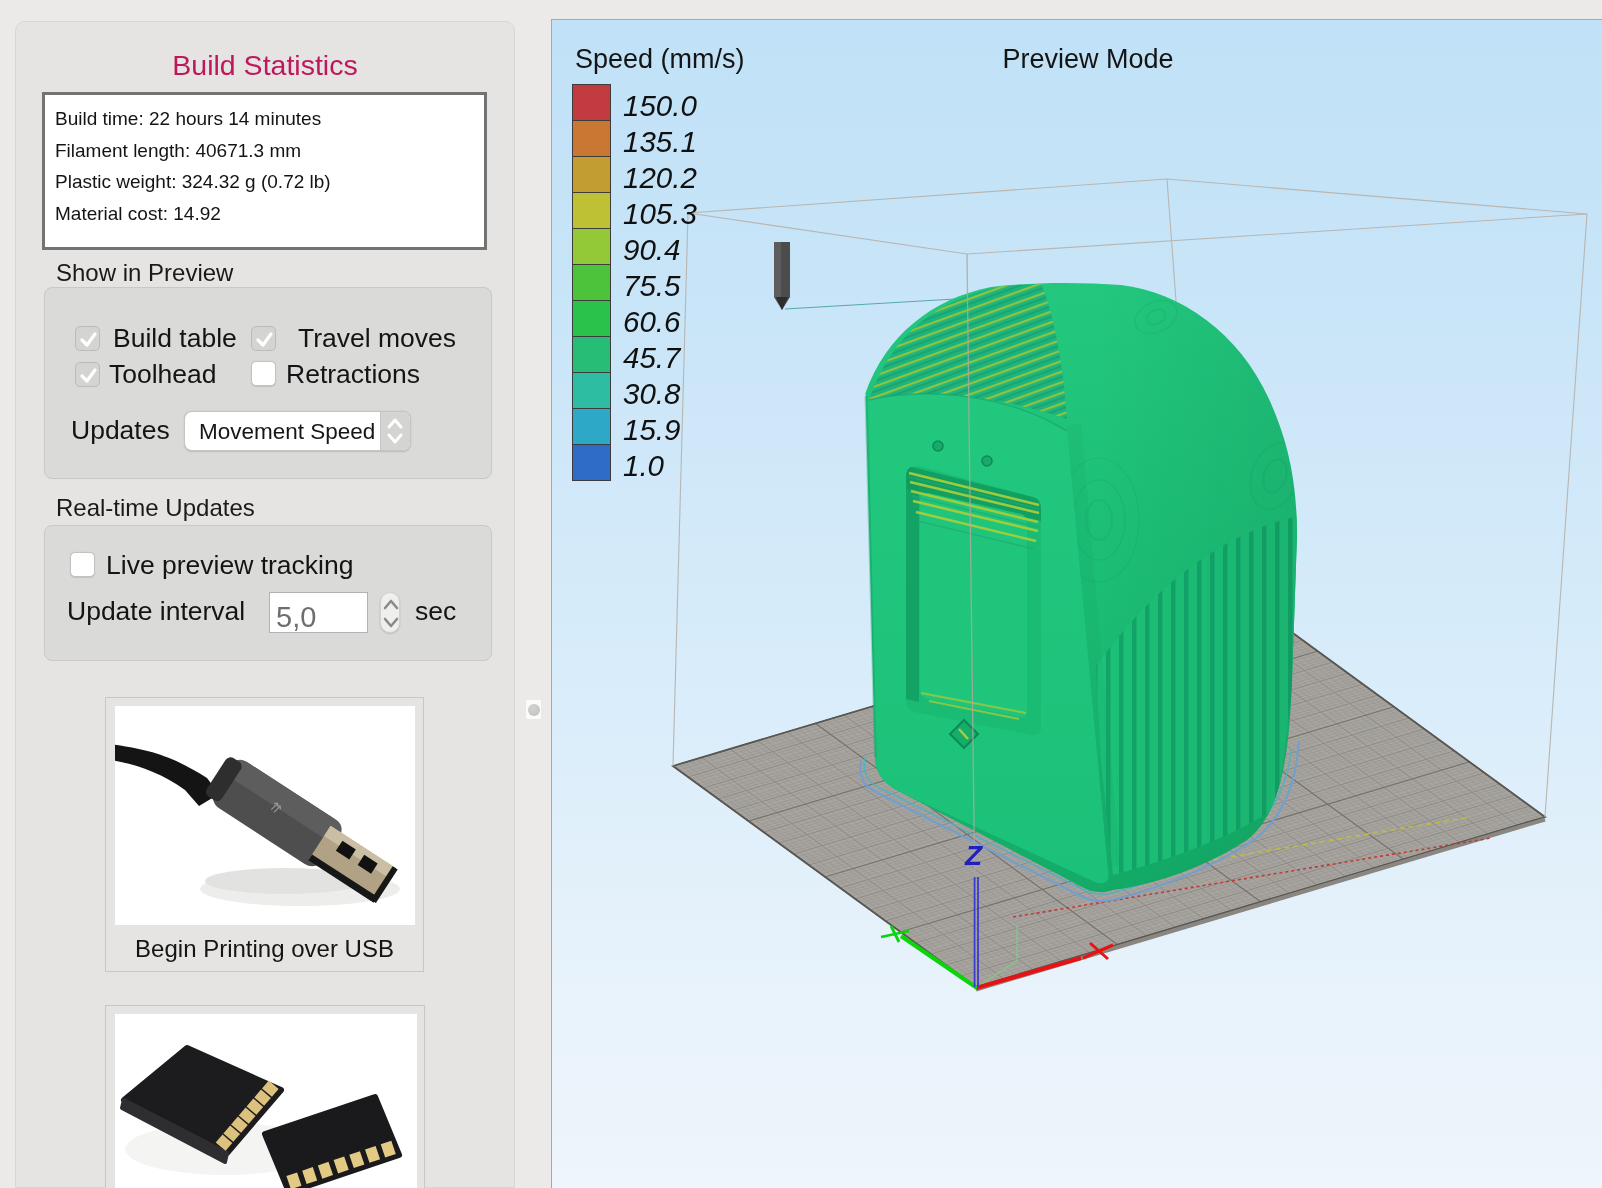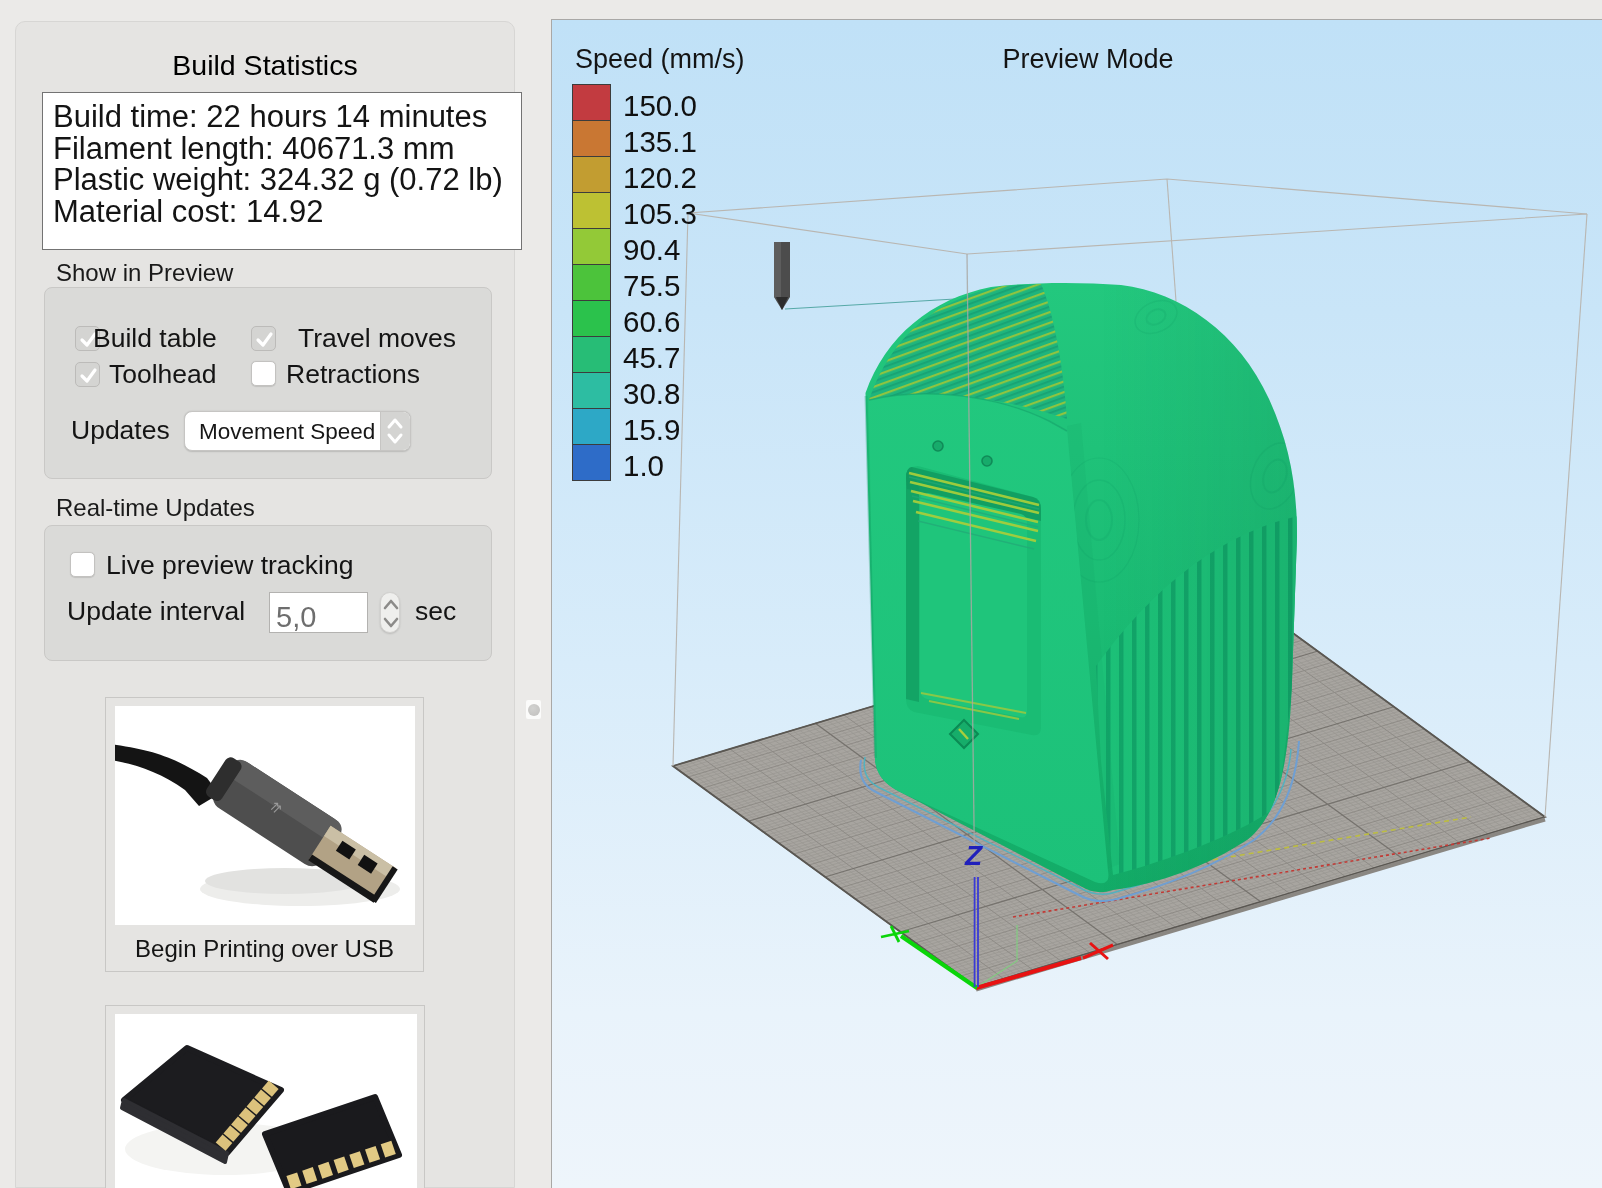--- a/index.html
+++ b/index.html
@@ -1,22 +1,22 @@
 <!DOCTYPE html>
 <html><head>
 <meta charset="utf-8">
 <style>
   * { margin:0; padding:0; box-sizing:border-box; }
   html,body { width:1602px; height:1188px; overflow:hidden; }
   body { font-family:"Liberation Sans", sans-serif; background:#ebeae8; position:relative; color:#161616; }
   .panel { position:absolute; left:15px; top:21px; width:500px; height:1167px;
            background:#e5e4e2; border:1px solid #d7d6d4; border-radius:10px 10px 0 0; }
-  .title { position:absolute; left:0; right:0; top:27px; text-align:center; font-size:28.5px; color:#000000; }
-  .statbox { position:absolute; left:26px; top:70px; width:480px; height:158px; background:#fff;
-             border:1px solid #737373; font-size:31px; line-height:31.5px; padding:8px 0 0 10px; color:#141414; }
+  .title { position:absolute; left:0; right:0; top:27px; text-align:center; font-size:28.5px; color:#be185d; }
+  .statbox { position:absolute; left:26px; top:70px; width:445px; height:158px; background:#fff;
+             border:3px solid #737373; font-size:19px; line-height:31.5px; padding:8px 0 0 10px; color:#141414; }
   .seclabel { position:absolute; font-size:24px; color:#1a1a1a; }
   .group { position:absolute; background:#dadad8; border:1px solid #c9c8c6; border-radius:8px; }
   .cb { position:absolute; width:25px; height:25px; border-radius:5px; }
   .cb.on  { background:#d4d4d2; border:1px solid #bcbbb9; }
   .cb.off { background:#ffffff; border:1px solid #c3c2c0; box-shadow:0 0.5px 1px rgba(0,0,0,0.12); }
   .cb.on svg { position:absolute; left:2px; top:2px; }
   .cblabel { position:absolute; font-size:26.5px; color:#141414; white-space:nowrap; }
   .dropdown { position:absolute; left:139px; top:123px; width:227px; height:40px; background:#fff;
               border:1px solid #c6c5c3; border-radius:8px; box-shadow:0 0.5px 1.5px rgba(0,0,0,0.15);text-align:right; }
   .dropdown .txt { position:absolute; left:14px; top:7px; font-size:22.5px; }
@@ -34,37 +34,37 @@
   .splitdot::after { content:""; position:absolute; left:1.5px; top:3.5px; width:12px; height:12px;
               border-radius:50%; background:radial-gradient(circle at 40% 35%, #d2d2d0, #c0bfbd); }
   .viewport { position:absolute; left:551px; top:19px; width:1051px; height:1169px;
               border-left:1px solid #a9a8a6; border-top:1px solid #a9a8a6;
               background:linear-gradient(180deg,#c0e1f7 0%,#c9e5f8 25%,#d8ecfa 55%,#e9f3fb 85%,#eef5fb 100%); }
   .vp-title { position:absolute; left:23px; top:24px; font-size:27px; color:#141414; }
   .pm-title { position:absolute; left:536px; top:24px; transform:translateX(-50%); font-size:27px; color:#141414; }
   .legend { position:absolute; left:20px; top:65px; }
   .legend .sw { width:39px; height:37px; border:1px solid #3c3c3c; margin-top:-1px; }
   .leglabels { position:absolute; left:71px; top:68px; font-size:29.5px; color:#101010; }
-  .leglabels div { height:36px; line-height:36px; }
+  .leglabels div { height:36px; line-height:36px;font-style:italic; }
   .scene { position:absolute; left:0; top:0; }
 </style>
 </head>
 <body>
   <div class="panel">
     <div class="title">Build Statistics</div>
     <div class="statbox">Build time: 22 hours 14 minutes<br>Filament length: 40671.3 mm<br>Plastic weight: 324.32 g (0.72 lb)<br>Material cost: 14.92</div>
     <div class="seclabel" style="left:40px; top:237px;">Show in Preview</div>
 
     <div class="group" style="left:28px; top:265px; width:448px; height:192px;">
       <div class="cb on" style="left:30px; top:38px;">
         <svg width="21" height="21">
           <path d="M4 11 L9 16 L17 5" stroke="#fff" stroke-width="3.2" fill="none" stroke-linecap="round" stroke-linejoin="round"></path>
         </svg>
       </div>
-      <div class="cblabel" style="left:48px; top:35px;text-align:right;">Build table</div>
+      <div class="cblabel" style="left:68px; top:35px;text-align:right;">Build table</div>
       <div class="cb on" style="left:206px; top:38px;">
         <svg width="21" height="21">
           <path d="M4 11 L9 16 L17 5" stroke="#fff" stroke-width="3.2" fill="none" stroke-linecap="round" stroke-linejoin="round"></path>
         </svg>
       </div>
       <div class="cblabel" style="left:241px; top:35px;margin-left:12px;">Travel moves</div>
       <div class="cb on" style="left:30px; top:74px;">
         <svg width="21" height="21">
           <path d="M4 11 L9 16 L17 5" stroke="#fff" stroke-width="3.2" fill="none" stroke-linecap="round" stroke-linejoin="round"></path>
         </svg>

